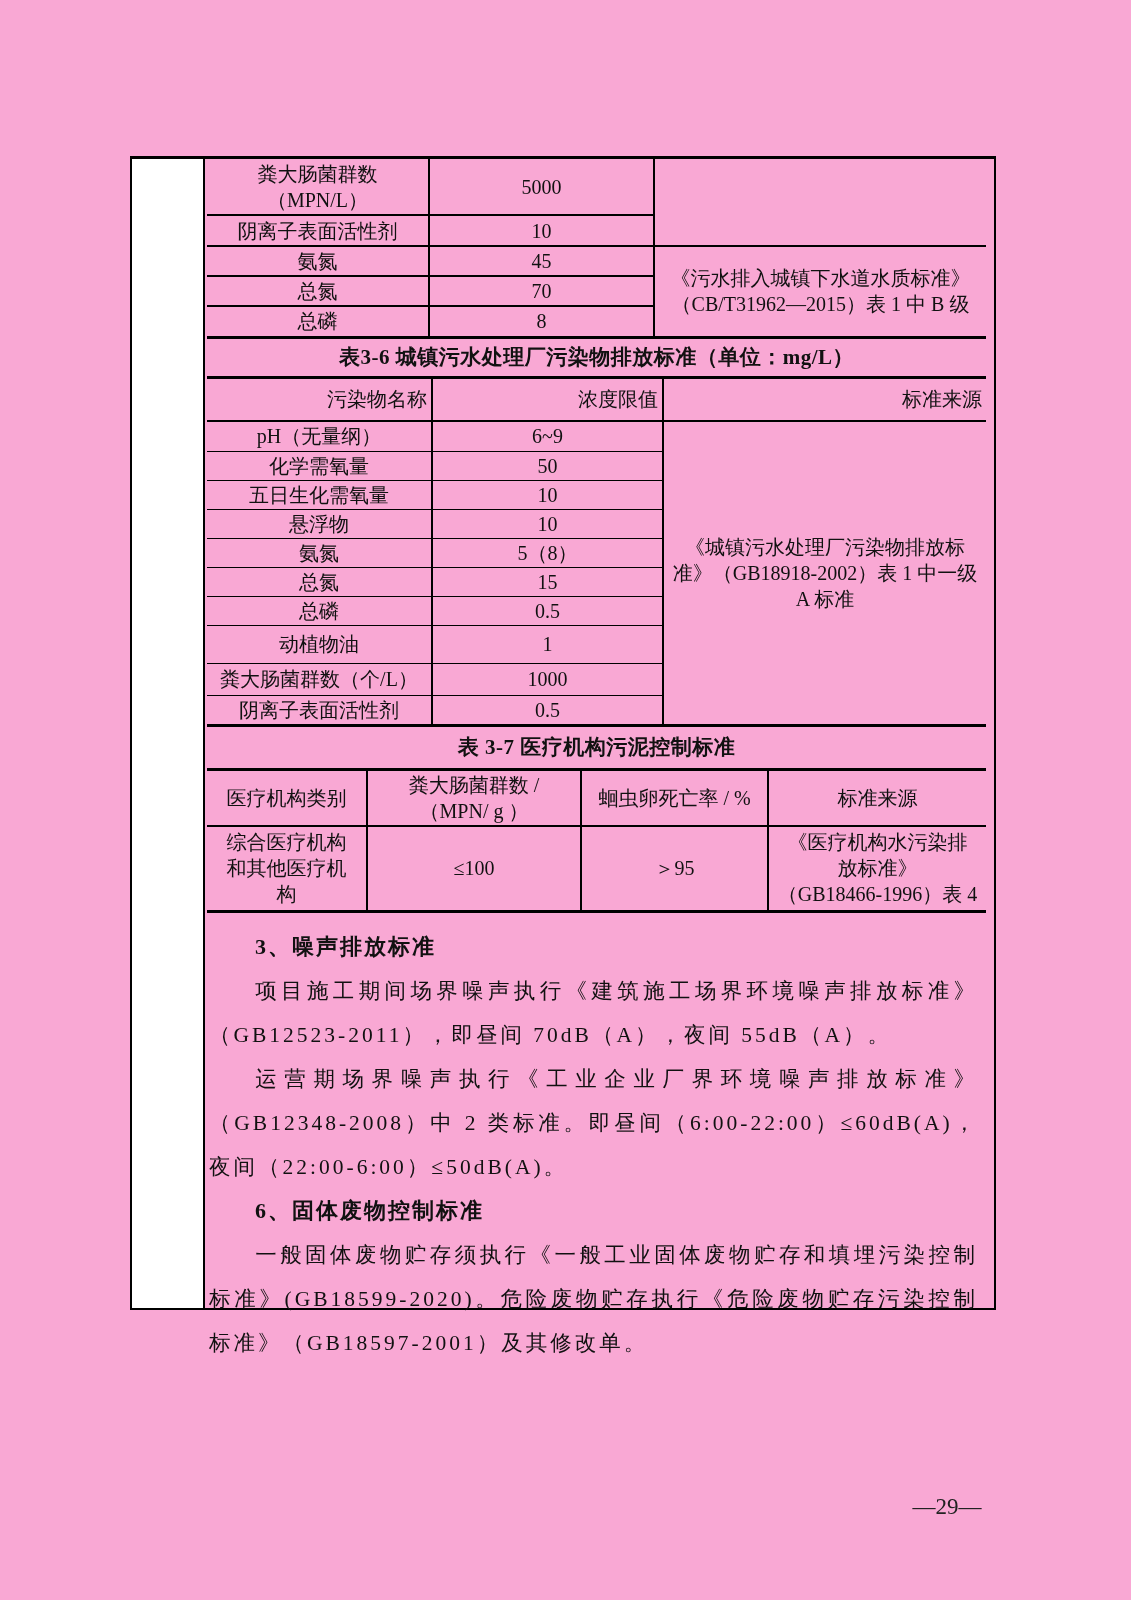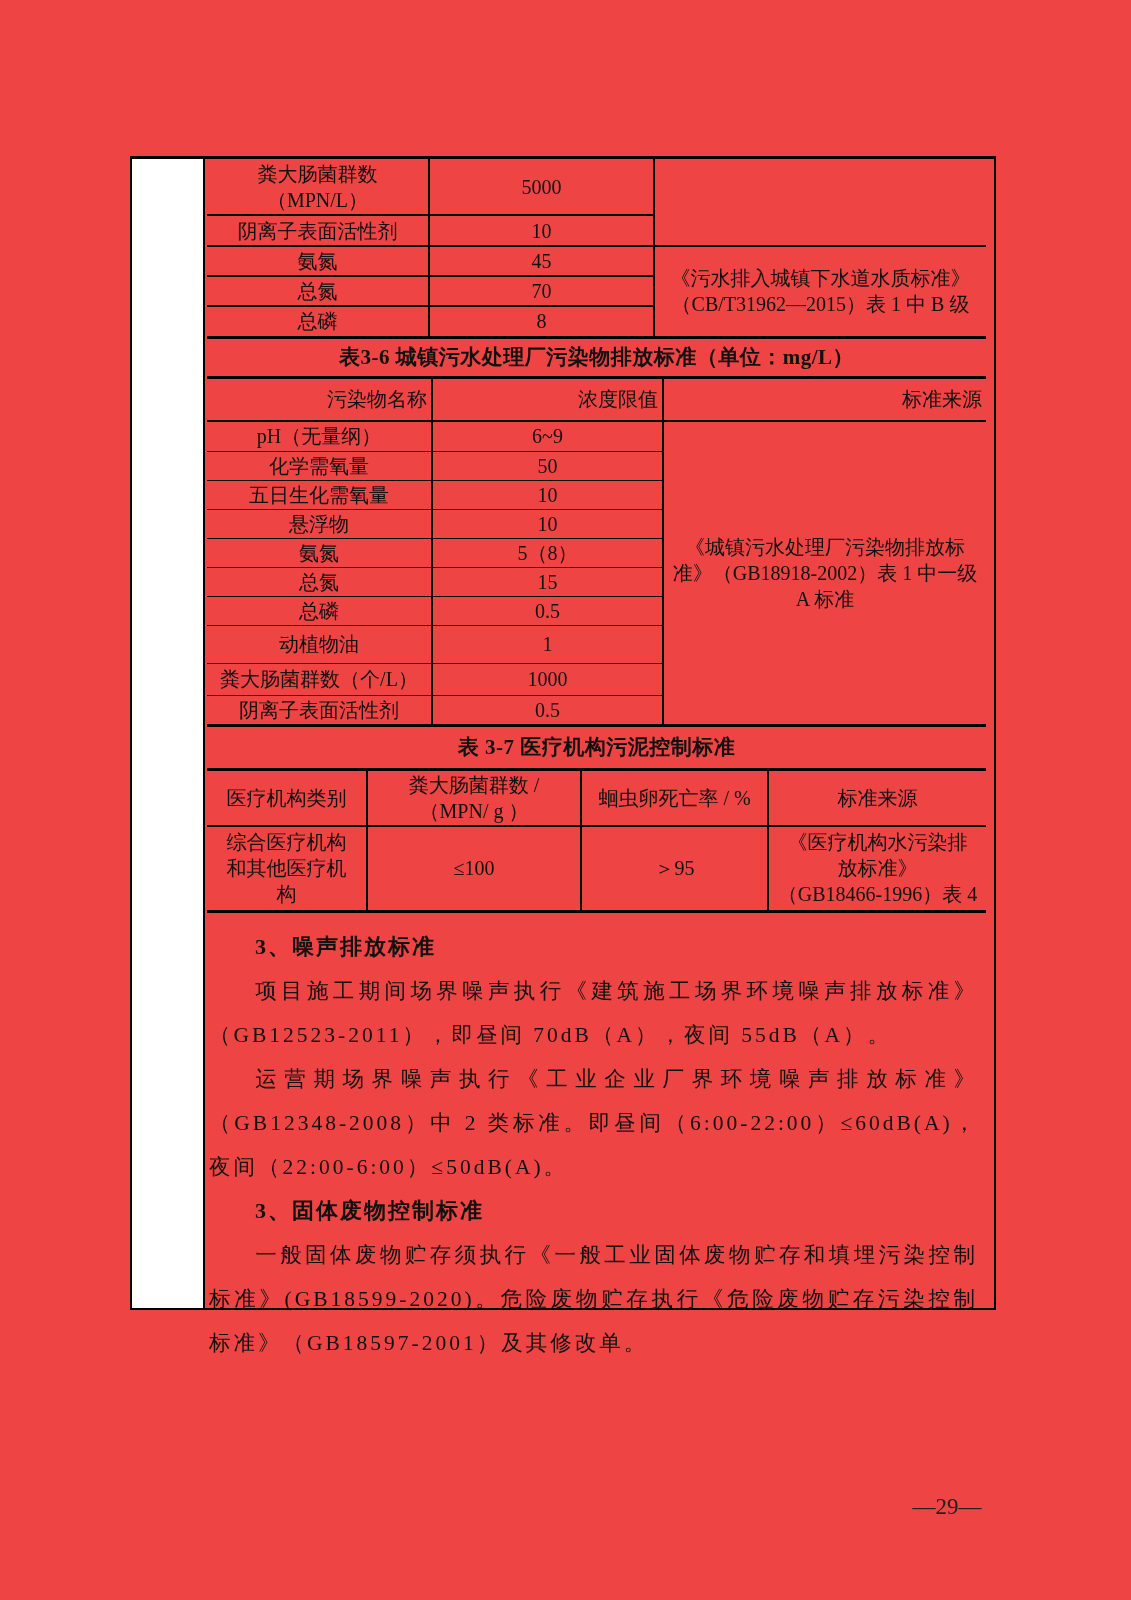--- a/index.html
+++ b/index.html
@@ -1,18 +1,18 @@
 <!DOCTYPE html>
 <html><head>
 <meta charset="utf-8">
 <style>
   * { margin:0; padding:0; box-sizing:border-box; }
   html,body { background:#e8e8e8; }
   .page {
-    position:relative; width:1131px; height:1600px; background:#ef4444;
+    position:relative; width:1131px; height:1600px; background:#f9a8d4;
     font-family:"Liberation Serif","DejaVu Serif",serif; color:#111;
     margin:0 auto; overflow:hidden;
   }
   .frame {
     position:absolute; left:130px; top:156px; width:866px; height:1154px;
     border:2px solid #000; border-top-width:3px;
   }
   .gutter {
     position:absolute; left:0; top:0; bottom:0; width:73px;
     border-right:2px solid #000; background:#fff;
@@ -191,21 +191,21 @@
 放标准》
 （GB18466-1996）表 4</td>
         </tr>
       </tbody>
         </table>
 
       <div class="textblock">
         <div class="sec-heading">3、噪声排放标准</div>
         <p class="para">项目施工期间场界噪声执行《建筑施工场界环境噪声排放标准》（GB12523-2011），即昼间 70dB（A），夜间 55dB（A）。</p>
         <p class="para">运营期场界噪声执行《工业企业厂界环境噪声排放标准》（GB12348-2008）中 2 类标准。即昼间（6:00-22:00）≤60dB(A)，夜间（22:00-6:00）≤50dB(A)。</p>
-        <div class="sec-heading">3、固体废物控制标准</div>
+        <div class="sec-heading">6、固体废物控制标准</div>
         <p class="para">一般固体废物贮存须执行《一般工业固体废物贮存和填埋污染控制标准》(GB18599-2020)。危险废物贮存执行《危险废物贮存污染控制标准》（GB18597-2001）及其修改单。</p>
       </div>
 
     </div>
   </div>
 
   <div class="pageno">—29—</div>
 </div>
 
 </body></html>

